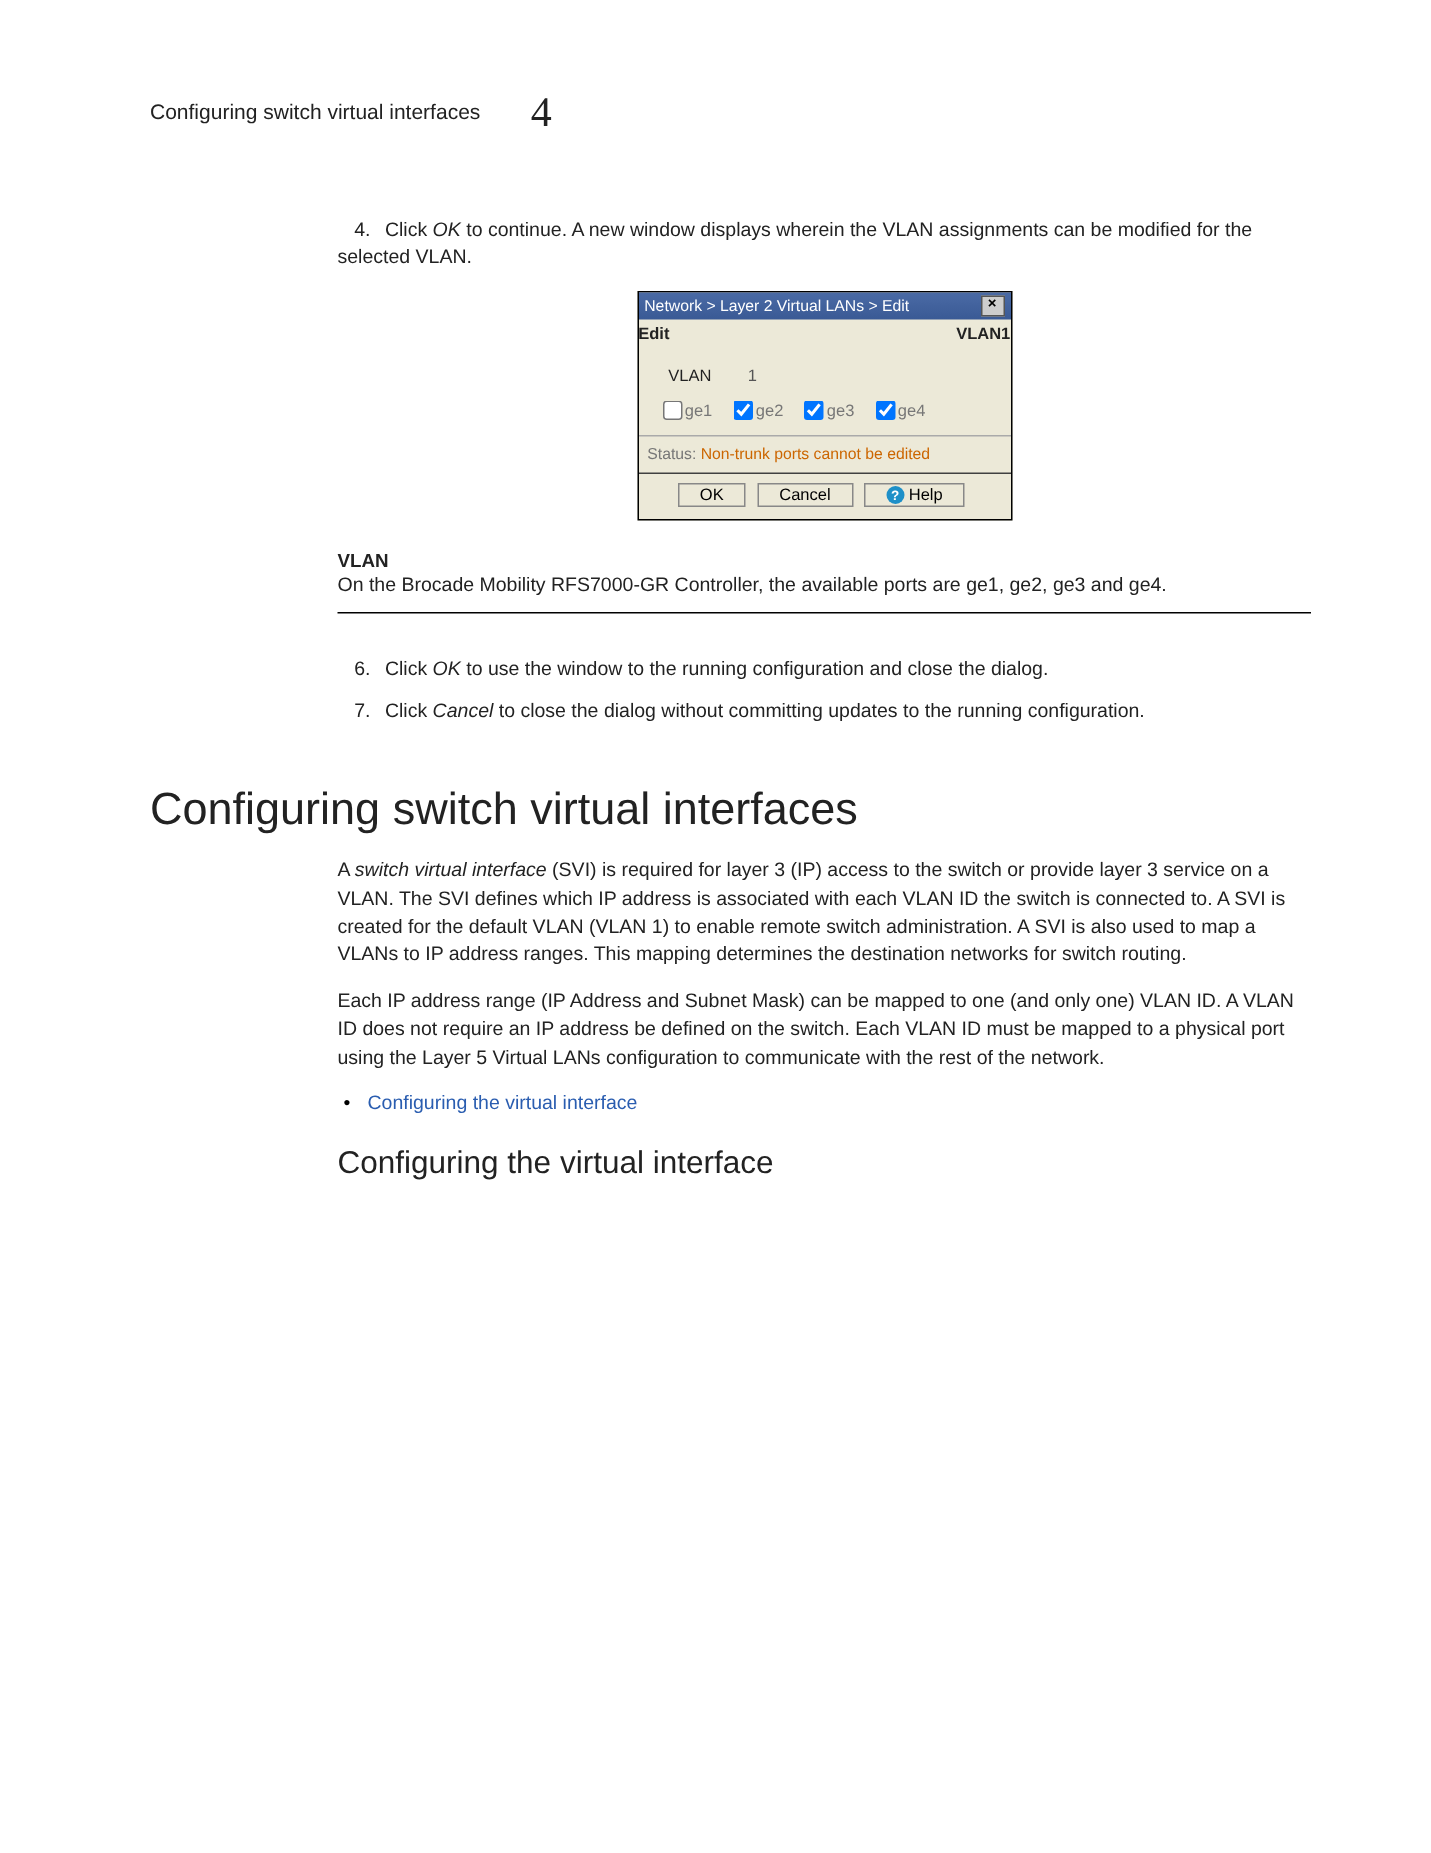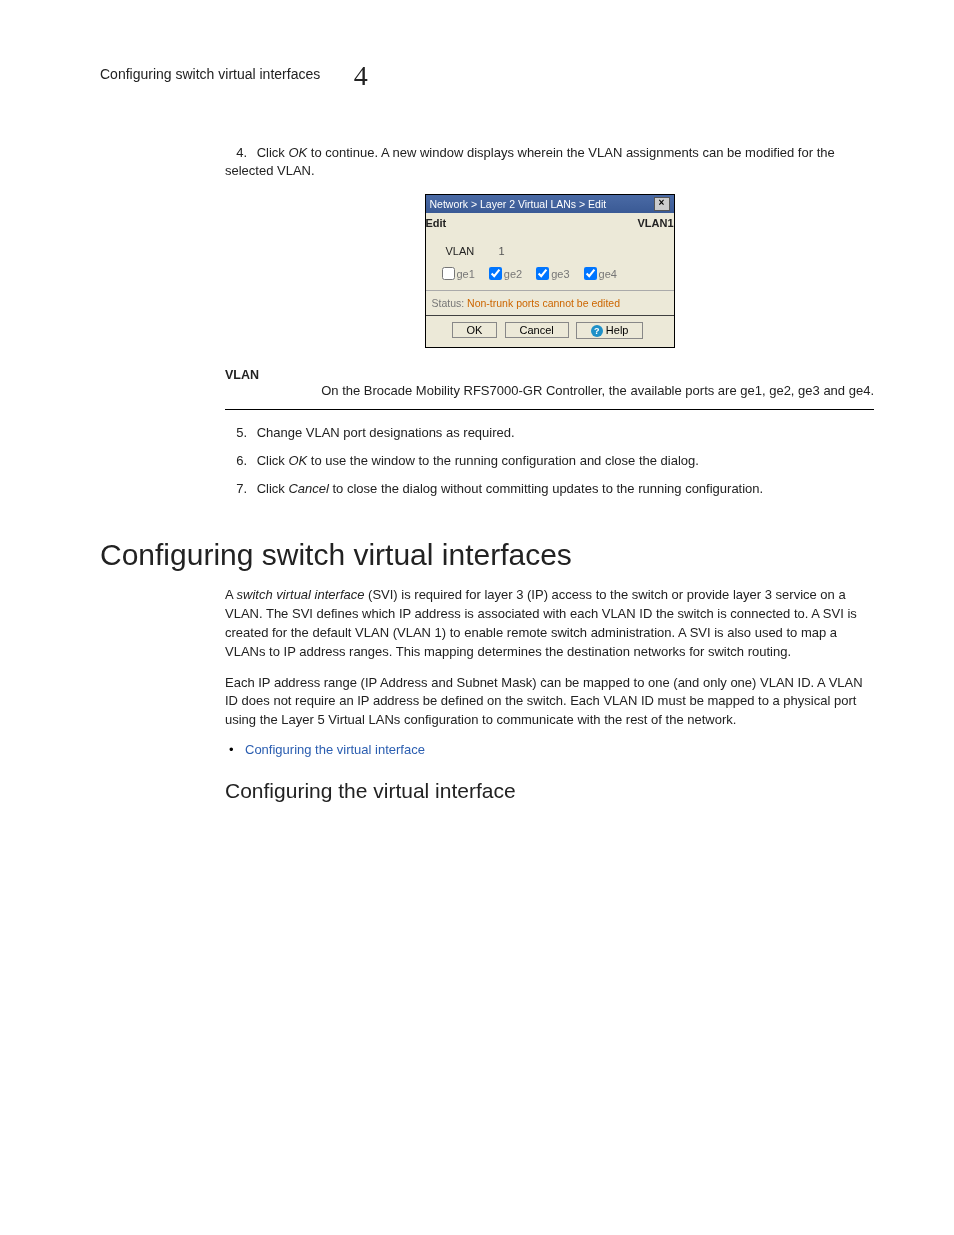--- a/index.html
+++ b/index.html
@@ -80,21 +80,21 @@
     margin: 0 2px;
     background:#ece9d8;
     border:1px solid #888;
   }
   .dialog .help-icon {
     display:inline-block; width:12px; height:12px; border-radius:50%;
     background:#1e90c8; color:#fff; text-align:center; line-height:12px;
     font-size:9px; font-weight:bold; margin-right:3px;
   }
   .note-label { font-weight:bold; font-size:12.5px; margin-top:6px; }
-  .note-body { border-bottom:1px solid #000; padding-bottom:8px; margin-bottom:14px; line-height:1.4;text-align:right;}
+  .note-body { border-bottom:1px solid #000; padding-bottom:8px; margin-bottom:28px; line-height:1.4;}
   h1.section {
     font-family: "Arial Narrow", Arial, sans-serif;
     font-weight: 500;
     font-stretch: condensed;
     font-size: 30px;
     margin: 40px 0 14px 0;
     letter-spacing: 0px;
   }
   .para { margin: 0 0 12px 0; line-height:1.45; }
   .ul-item { margin: 4px 0; padding-left: 20px; position:relative;}
@@ -170,24 +170,20 @@
           <button>Cancel</button>
           <button><span class="help-icon">?</span><span>Help</span></button>
         </div>
       </div>
     </div>
 
     <div class="note-label">VLAN</div>
     <div class="note-body">On the Brocade Mobility RFS7000-GR Controller, the available ports are ge1, ge2, ge3 and ge4.</div>
 
     <div class="ol-item">
-      <span class="num">5.</span>
-      <span>Change VLAN port designations as required.</span>
-    </div>
-    <div class="ol-item">
       <span class="num">6.</span>
       <span><span>Click </span><span class="italic">OK</span><span> to use the window to the running configuration and close the dialog.</span></span>
     </div>
     <div class="ol-item">
       <span class="num">7.</span>
       <span><span>Click </span><span class="italic">Cancel</span><span> to close the dialog without committing updates to the running configuration.</span></span>
     </div>
   </div>
 
   <h1 class="section">Configuring switch virtual interfaces</h1>

